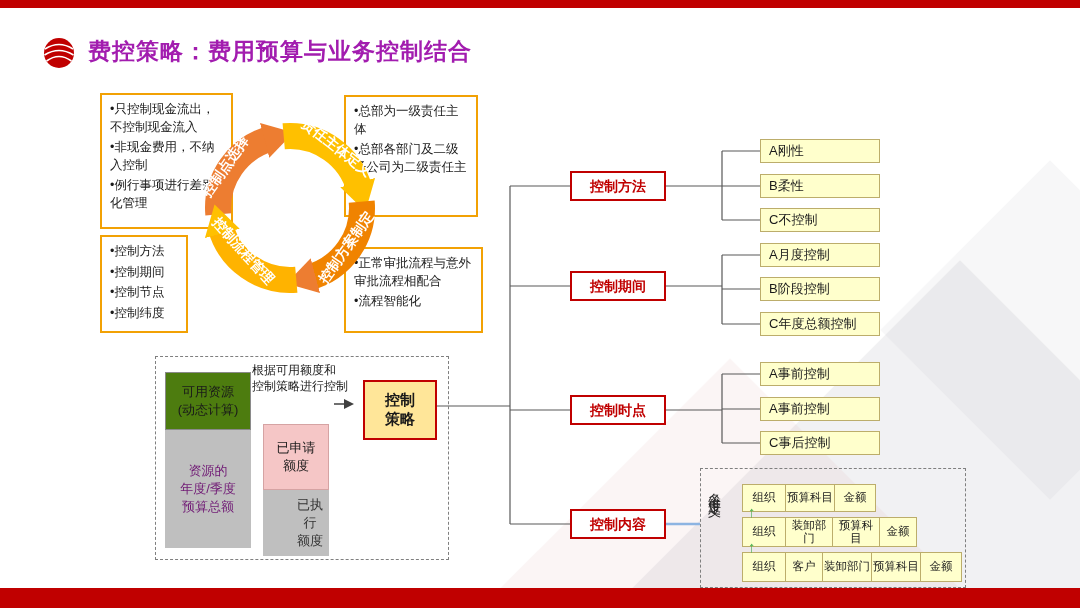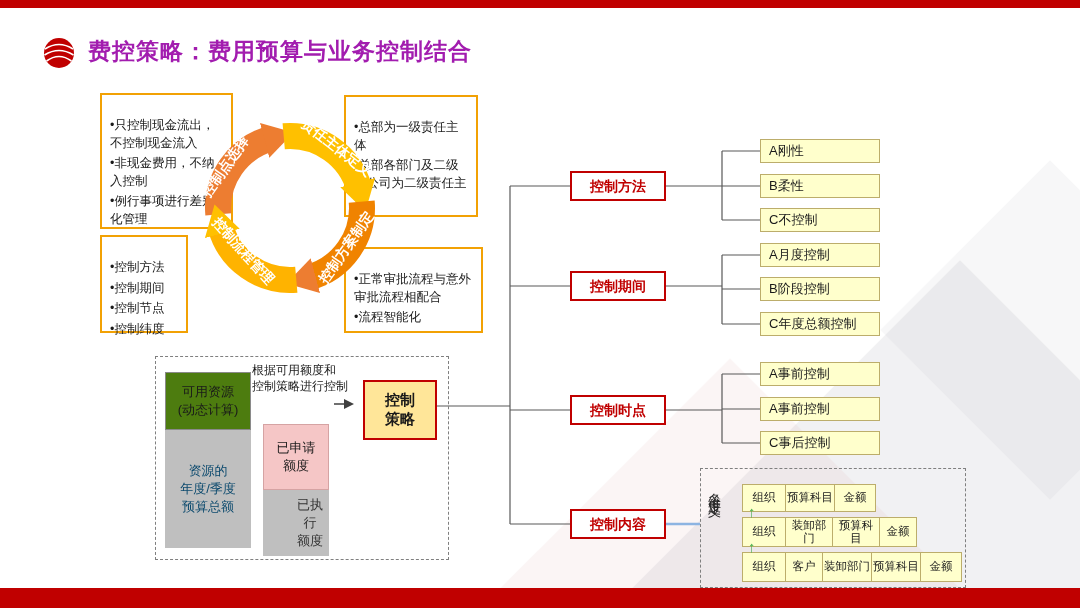--- a/index.html
+++ b/index.html
@@ -11,37 +11,37 @@
   .deco1 { right:-140px; bottom:-280px; width:520px; height:520px; background:rgba(178,178,190,0.18); }
   .deco2 { right:110px; bottom:-330px; width:480px; height:480px; background:rgba(225,175,175,0.13); }
   .deco3 { right:-90px; top:210px; width:240px; height:240px; background:rgba(178,178,190,0.10); }
 
   .bar-top    { position:absolute; top:0; left:0; width:100%; height:8px;  background:#C00000; z-index:4; }
   .bar-bottom { position:absolute; bottom:0; left:0; width:100%; height:20px; background:#C00000; z-index:1; }
 
   .logo { position:absolute; left:42px; top:36px; z-index:3; }
   .title { position:absolute; left:88px; top:36px; font-size:23px; font-weight:bold; color:#a21caf; z-index:3; letter-spacing:1px; }
 
-  .note-box { position:absolute; border:2px solid #F2A104; background:#ffffff; padding:22px 8px; font-size:12.5px; line-height:1.4; color:#1a1a1a; z-index:2; }
+  .note-box { position:absolute; border:2px solid #F2A104; background:#ffffff; padding:6px 8px; font-size:12.5px; line-height:1.4; color:#1a1a1a; z-index:2; }
   .note-box div { margin-bottom:3px; }
   .nb-tl { left:100px; top:93px;  width:133px; height:136px; }
   .nb-tr { left:344px; top:95px;  width:134px; height:122px; }
   .nb-bl { left:100px; top:235px; width:88px;  height:98px;  }
   .nb-br { left:344px; top:247px; width:139px; height:86px;  }
 
   .cycle { position:absolute; left:178px; top:90px; z-index:3; overflow:visible; }
   .cycle text { font-family:"Liberation Sans", sans-serif; font-size:14px; font-weight:bold; fill:#ffffff; }
 
   .connectors { position:absolute; left:0; top:0; z-index:1; }
   .cl { stroke:#595959; stroke-width:1.2; fill:none; }
 
   .budget-panel { position:absolute; left:155px; top:356px; width:294px; height:204px; border:1.5px dashed #7f7f7f; z-index:2; }
   .bud-box { position:absolute; display:flex; align-items:center; justify-content:center; text-align:center; white-space:pre-line; font-size:13px; color:#1a1a1a; z-index:2; }
   .bud-available { left:165px; top:372px; width:86px; height:58px; background:#4d7c0f; border:1px solid #8a8a8a; }
-  .bud-total     { left:165px; top:430px; width:86px; height:118px; background:#BFBFBF; color:#0c4a6e; }
+  .bud-total     { left:165px; top:430px; width:86px; height:118px; background:#BFBFBF; color:#701a75; }
   .bud-applied   { left:263px; top:424px; width:66px; height:66px; background:#F5C6C6; border:1px solid #d5a3a3; }
   .bud-executed  { left:263px; top:490px; width:66px; height:66px; background:#BFBFBF; color:#333333;padding-left:28px; }
   .bud-note { position:absolute; left:252px; top:362px; width:112px; font-size:12px; line-height:1.35; color:#1a1a1a; white-space:pre-line; z-index:2; }
   .strategy-box { position:absolute; left:363px; top:380px; width:74px; height:60px; background:#FFE699; border:2.5px solid #C00000; display:flex; align-items:center; justify-content:center; text-align:center; white-space:pre-line; font-size:15px; font-weight:bold; color:#1a1a1a; line-height:1.25; z-index:2; }
 
   .branch { position:absolute; left:570px; width:96px; height:30px; border:2px solid #C00000; background:#ffffff; color:#C00000; font-weight:bold; font-size:14px; text-align:center; line-height:26px; z-index:2; }
   .leaf { position:absolute; left:760px; width:120px; height:24px; background:#FFFFCC; border:1px solid #BCAD6B; font-size:13px; line-height:22px; padding-left:8px; color:#1a1a1a; z-index:2; }
 
   .dim-panel { position:absolute; left:700px; top:468px; width:266px; height:120px; border:1.5px dashed #7f7f7f; z-index:2; }
   .dim-side { position:absolute; left:705px; top:482px; height:102px; writing-mode:vertical-rl; font-size:13px; letter-spacing:3px; color:#262626; z-index:2; }

